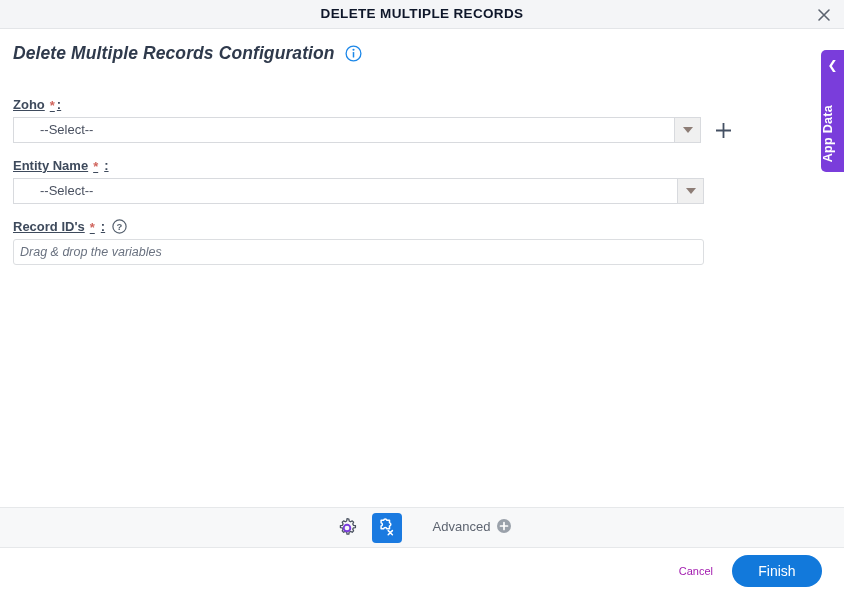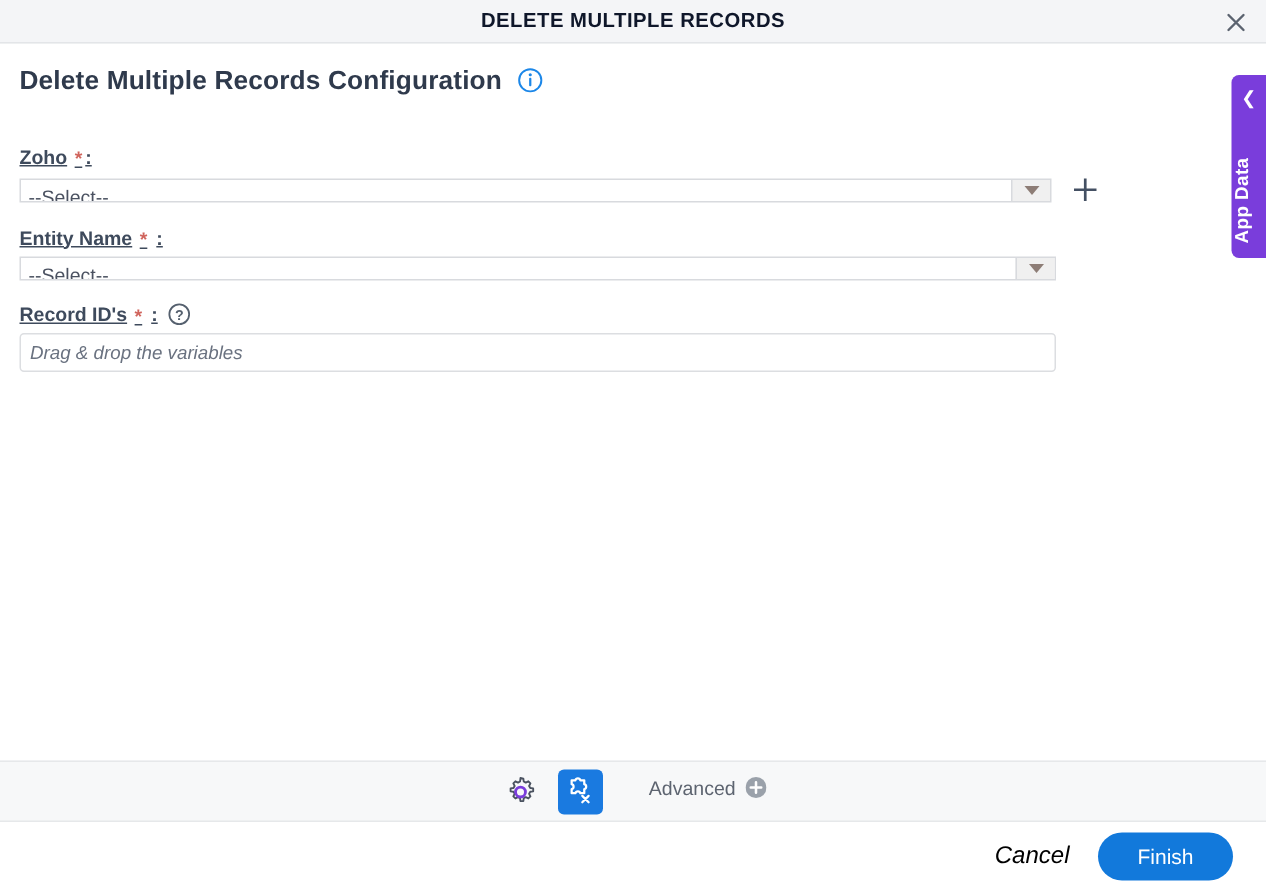--- a/index.html
+++ b/index.html
@@ -45,20 +45,21 @@
   }
   .close-btn svg { display:block; }
 
   
   .page-heading {
     position: absolute;
     left: 13px; top: 43px;
     display: flex;
     align-items: center;
     gap: 10px;
+    font-style: italic;
   }
   .page-heading .h-text {
     font-size: 17.5px;
     font-weight: bold;
     color: #2f3a4c;
     letter-spacing: 0.1px;
   }
   .info-icon { display:block; }
 
   
@@ -88,26 +89,27 @@
     position: relative;
     top: 1px;
   }
   .colon { color: #3e4a5c; }
   .colon.spaced { margin-left: 4px; }
   .help-icon { margin-left: 7px; display:block; }
 
   .select-wrap {
     position: relative;
     width: 691px;
-    height: 16px;
+    height: 26px;
     box-sizing: border-box;
     border: 1px solid #d8dade;
     background: #ffffff;
     display: flex;
     align-items: stretch;
+    padding-left: 21px;
   }
   .select-value {
     flex: 1;
     font-size: 13px;
     color: #4a5160;
     line-height: 24px;
     padding-left: 5px;
     overflow: hidden;
     white-space: nowrap;
   }
@@ -242,28 +244,27 @@
     width: 844px;
     height: 46px;
     display: flex;
     align-items: center;
     justify-content: flex-end;
     gap: 17px;
     padding-right: 22px;
     box-sizing: border-box;
   }
   .btn-link {
-    font-size: 16px;
-    color: #000000;
+    font-size: 11px;
+    color: #a21caf;
     background: none;
     border: none;
     cursor: pointer;
     font-family: "Liberation Sans", sans-serif;
     padding: 4px 2px;
-    font-style: italic;
   }
   .btn-outline {
     font-size: 14px;
     color: #4d5562;
     background: #ffffff;
     border: 1px solid #9aa1ab;
     border-radius: 18px;
     width: 75px;
     height: 30px;
     cursor: pointer;

